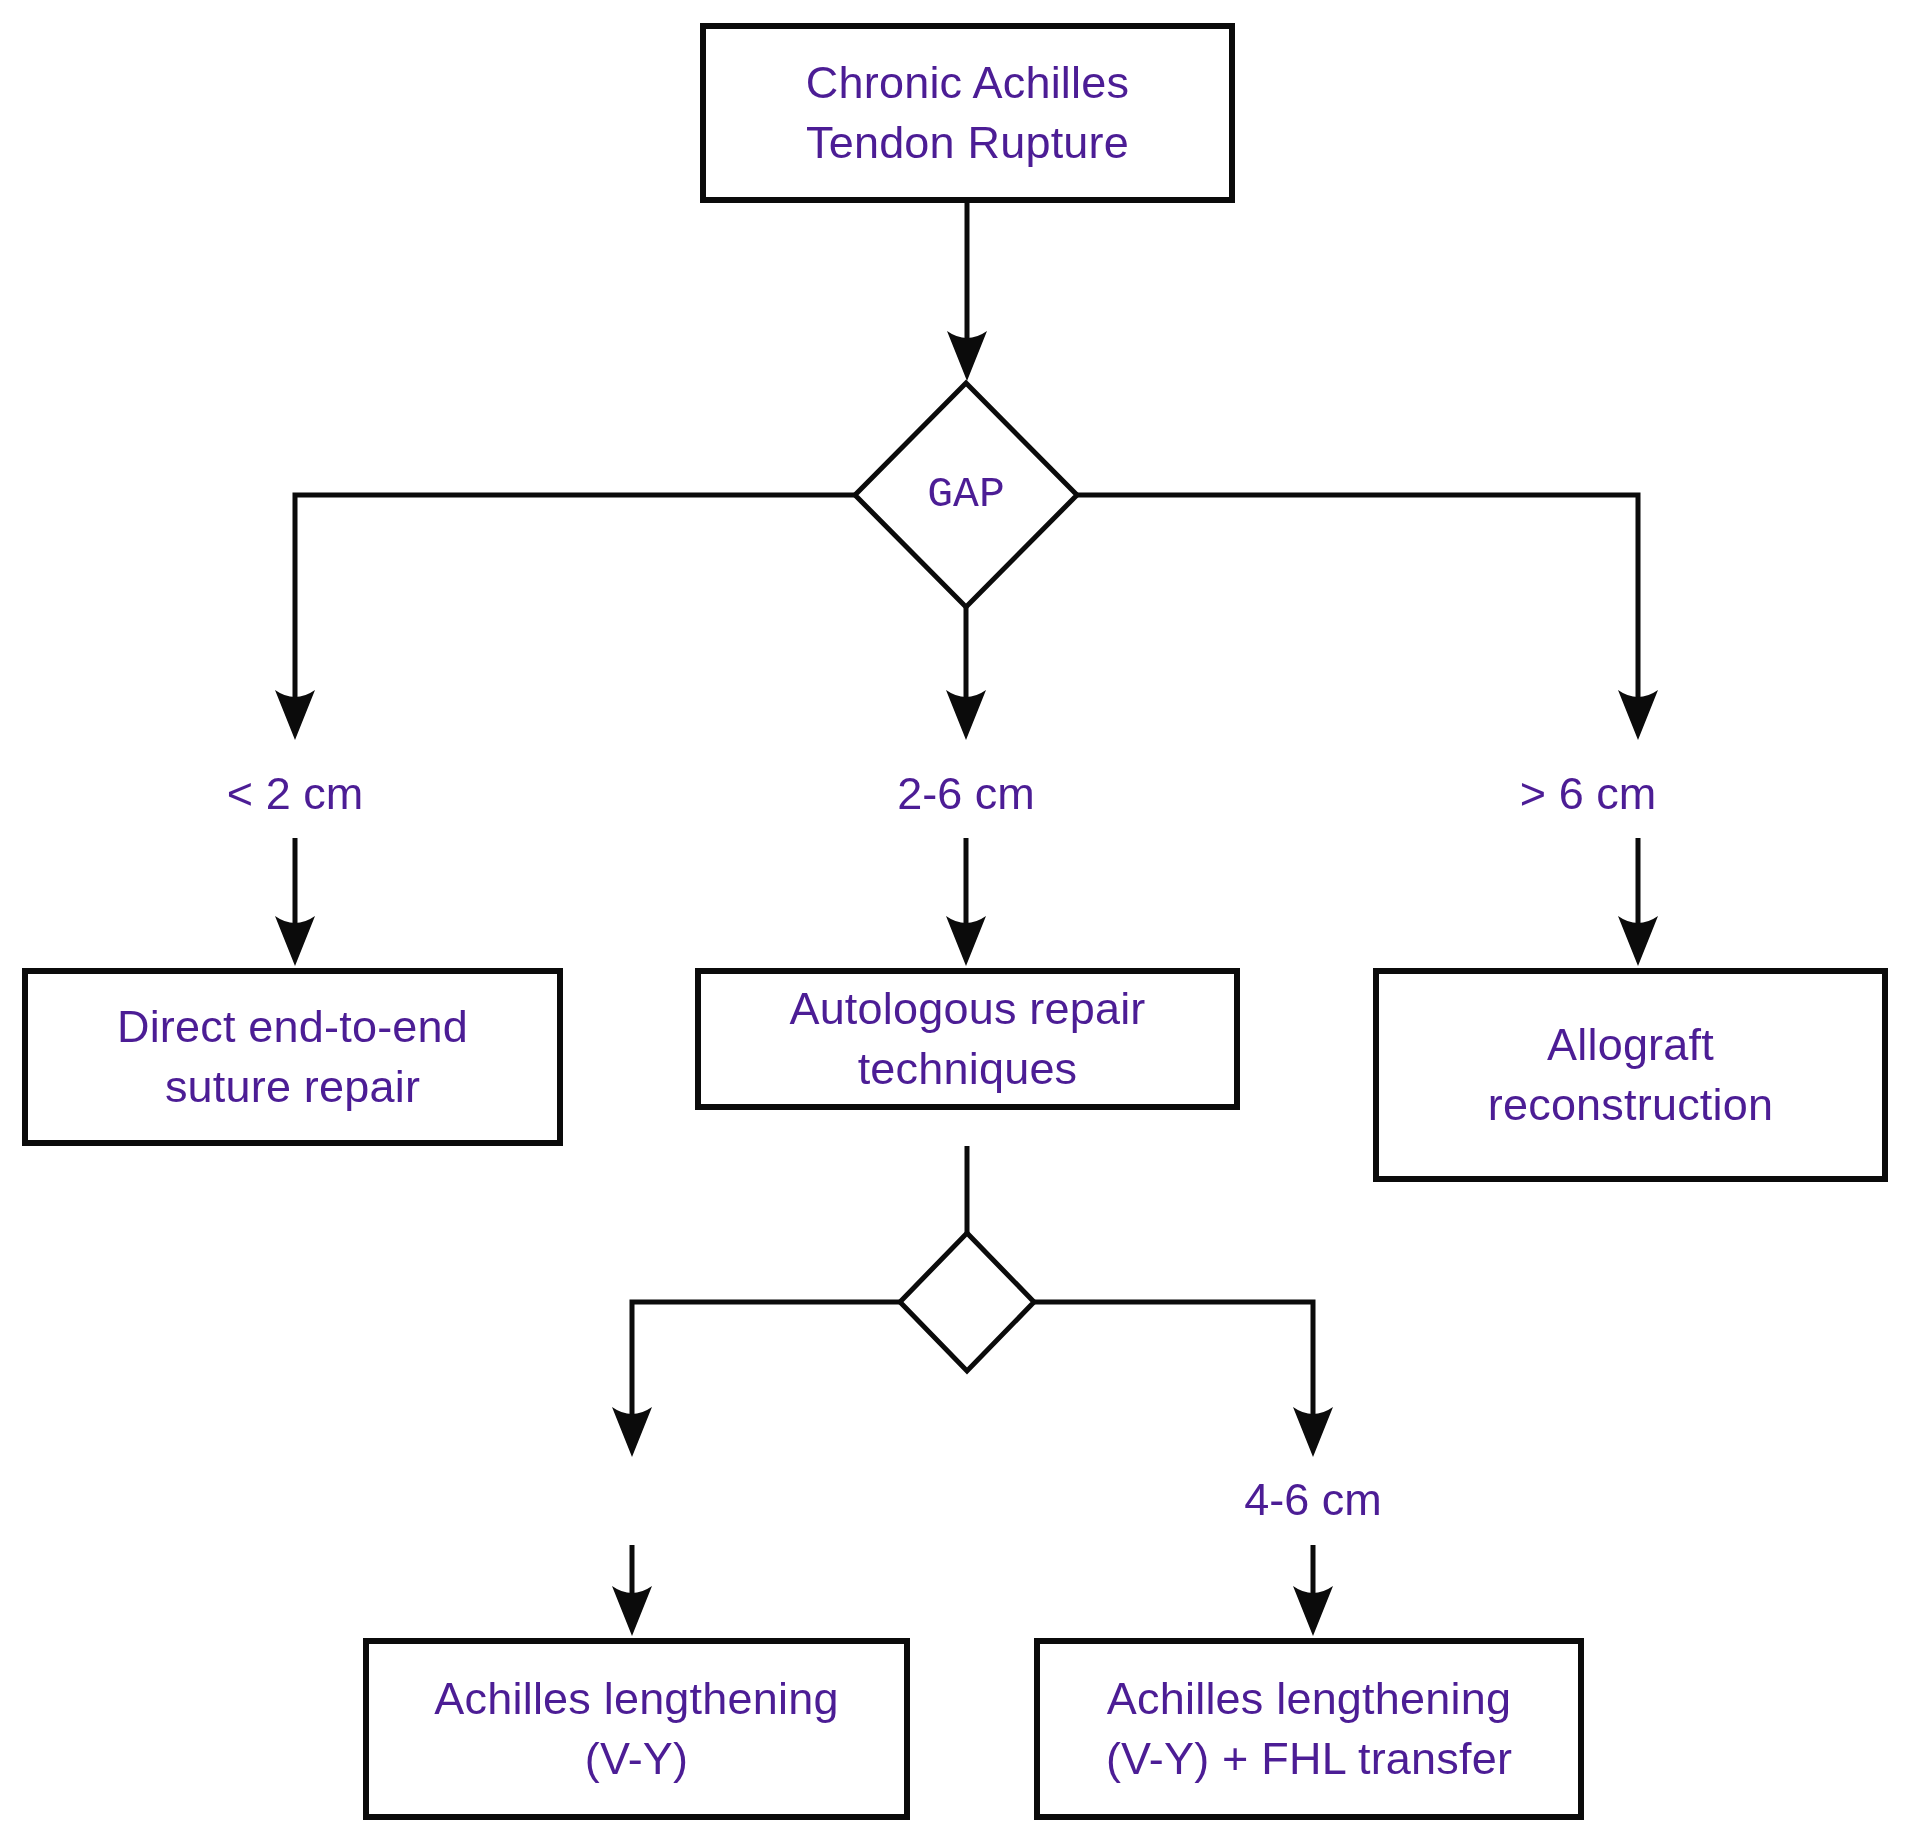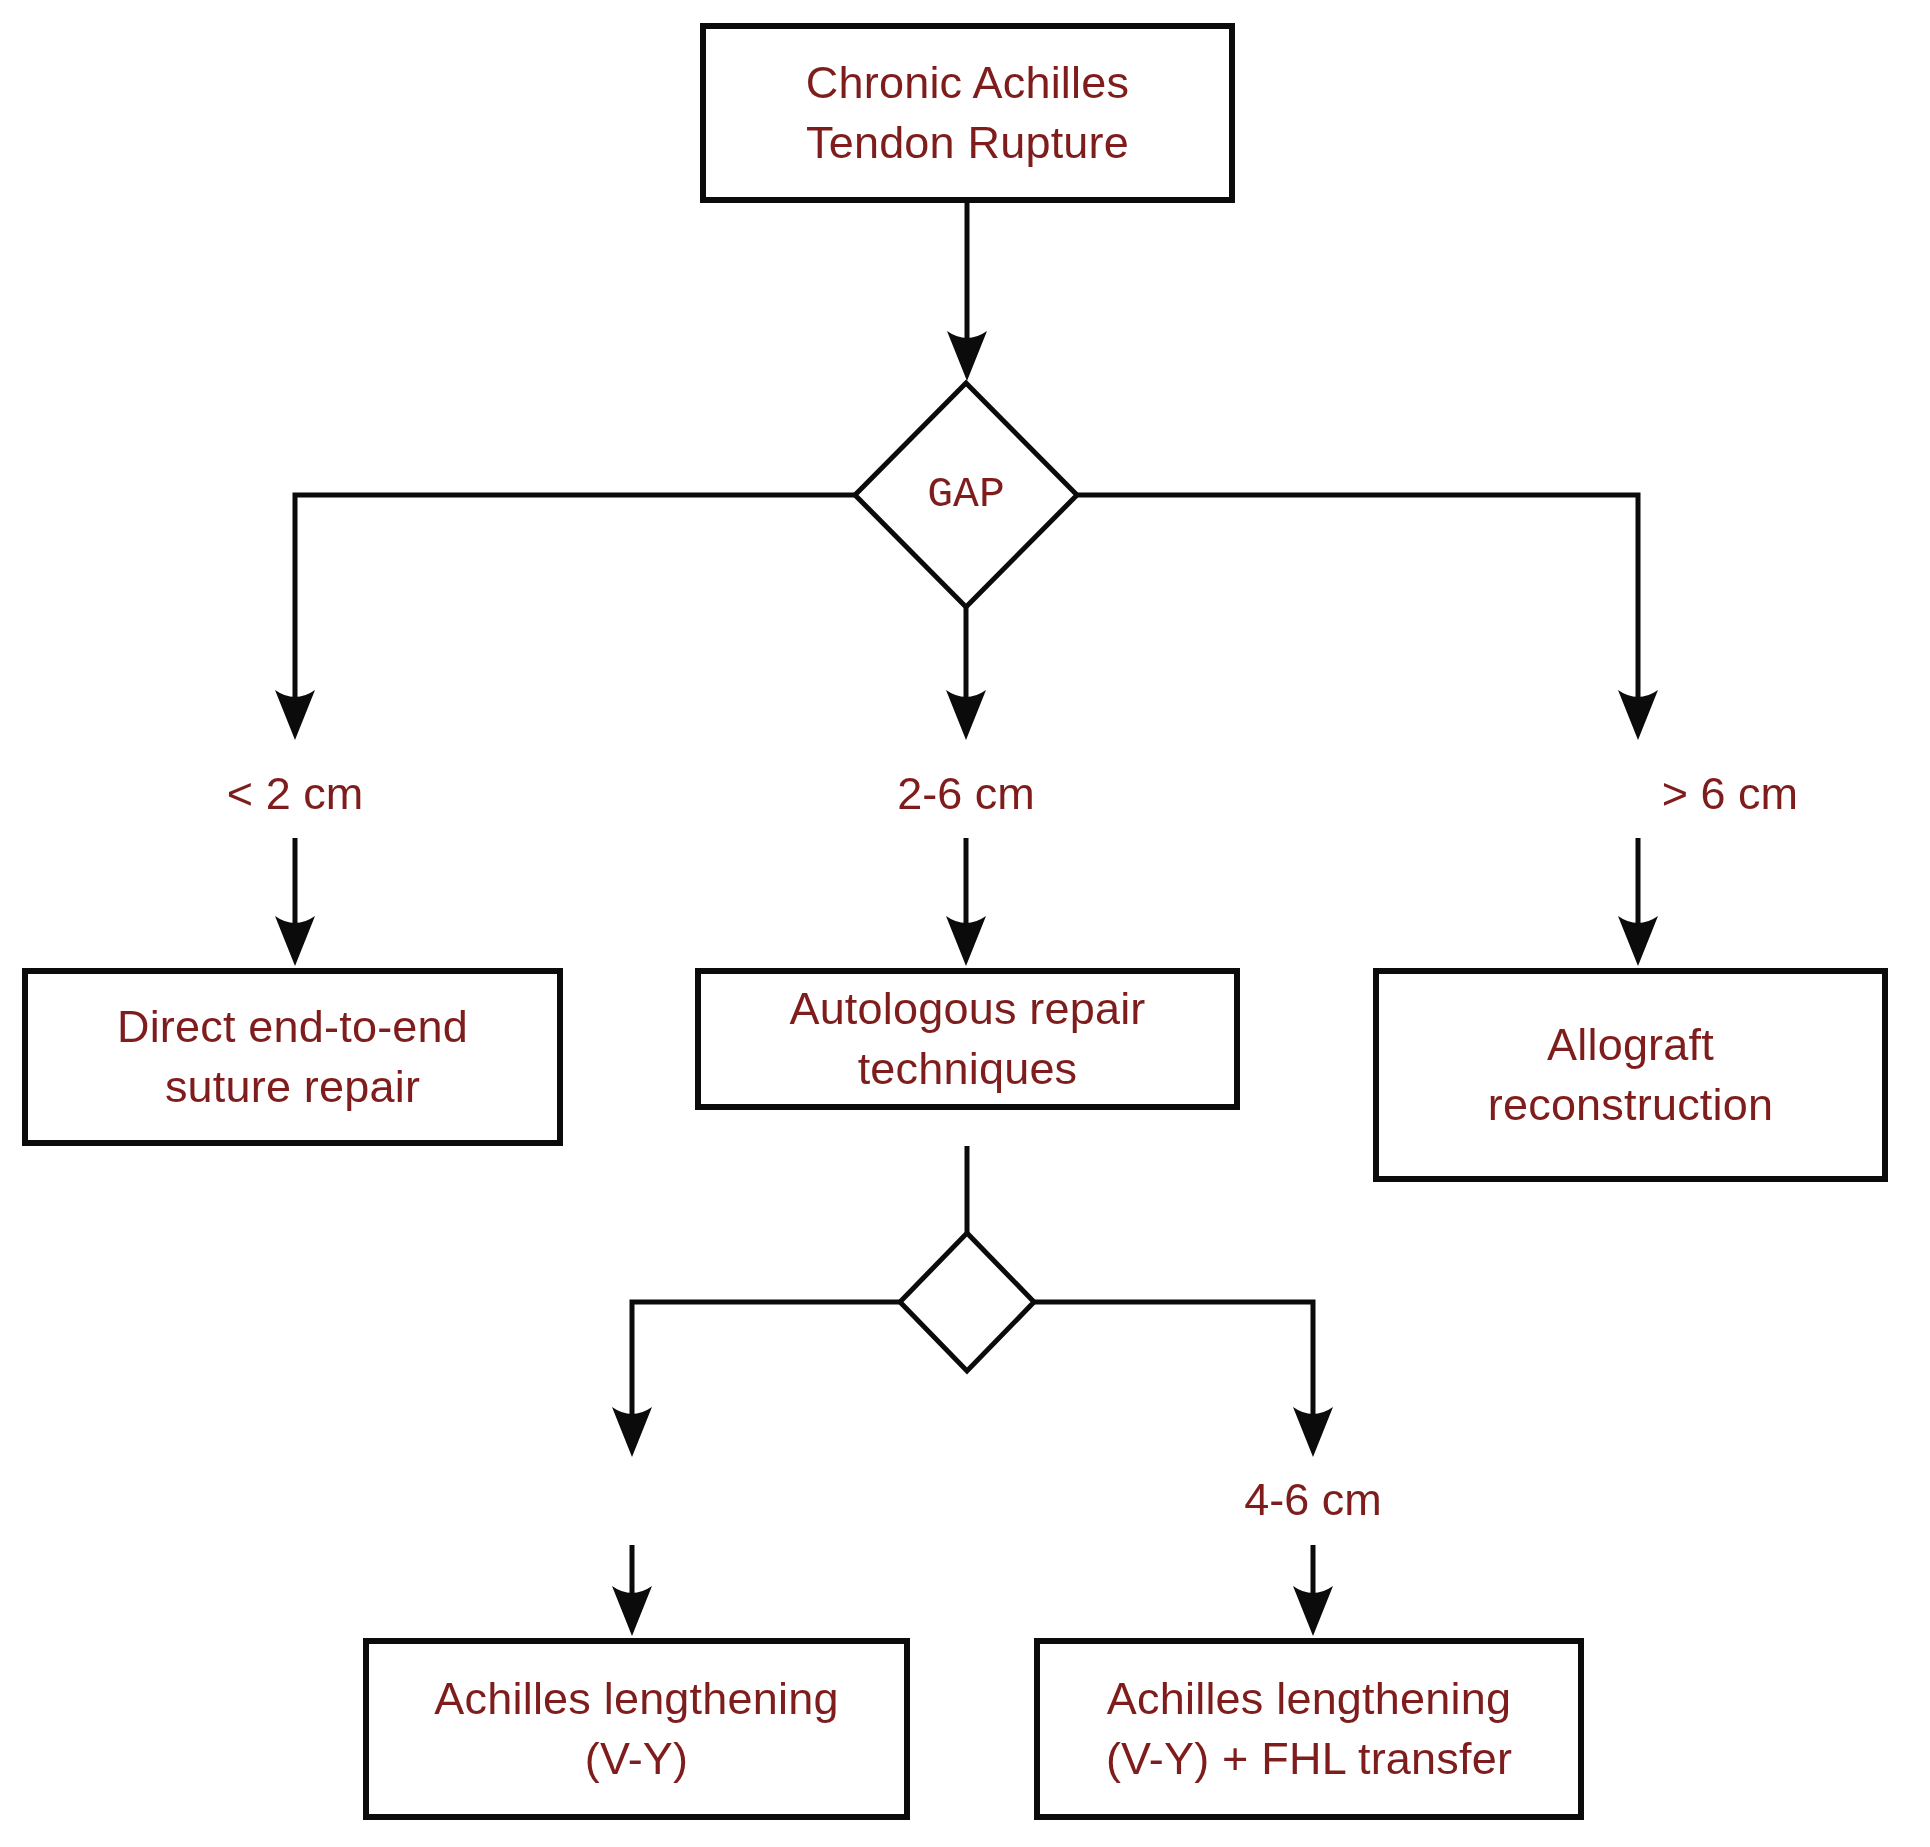--- a/index.html
+++ b/index.html
@@ -6,21 +6,21 @@
     margin: 0;
     padding: 0;
     background: #ffffff;
   }
   #canvas {
     position: relative;
     width: 1930px;
     height: 1847px;
     background: #ffffff;
     font-family: "Liberation Sans", "DejaVu Sans", sans-serif;
-    color: #7f1d1d;
+    color: #4c1d95;
   }
   #wires {
     position: absolute;
     left: 0;
     top: 0;
   }
   .node {
     position: absolute;
     box-sizing: border-box;
     border: 6px solid #0b0b0b;
@@ -53,21 +53,21 @@
   
   #node-root      { left: 700px;  top: 23px;   width: 535px; height: 180px; }
   #node-direct    { left: 22px;   top: 968px;  width: 541px; height: 178px; }
   #node-auto      { left: 695px;  top: 968px;  width: 545px; height: 142px; }
   #node-allograft { left: 1373px; top: 968px;  width: 515px; height: 214px; }
   #node-vy        { left: 363px;  top: 1638px; width: 547px; height: 182px; }
   #node-vyfhl     { left: 1034px; top: 1638px; width: 550px; height: 182px; }
   #label-gap  { left: 855px;  top: 471px; }
   #label-lt2  { left: 135px;  top: 768px; }
   #label-26   { left: 806px;  top: 768px; }
-  #label-gt6  { left: 1478px; top: 768px; text-align: right; }
+  #label-gt6  { left: 1428px; top: 768px; }
   #label-24   { left: 472px;  top: 1474px; }
   #label-46   { left: 1153px; top: 1474px; }
 </style>
 </head>
 <body>
 
 <div id="canvas">
 
   <svg id="wires" width="1930" height="1847" viewBox="0 0 1930 1847">
     <g stroke="#0b0b0b" stroke-width="5" fill="none">

